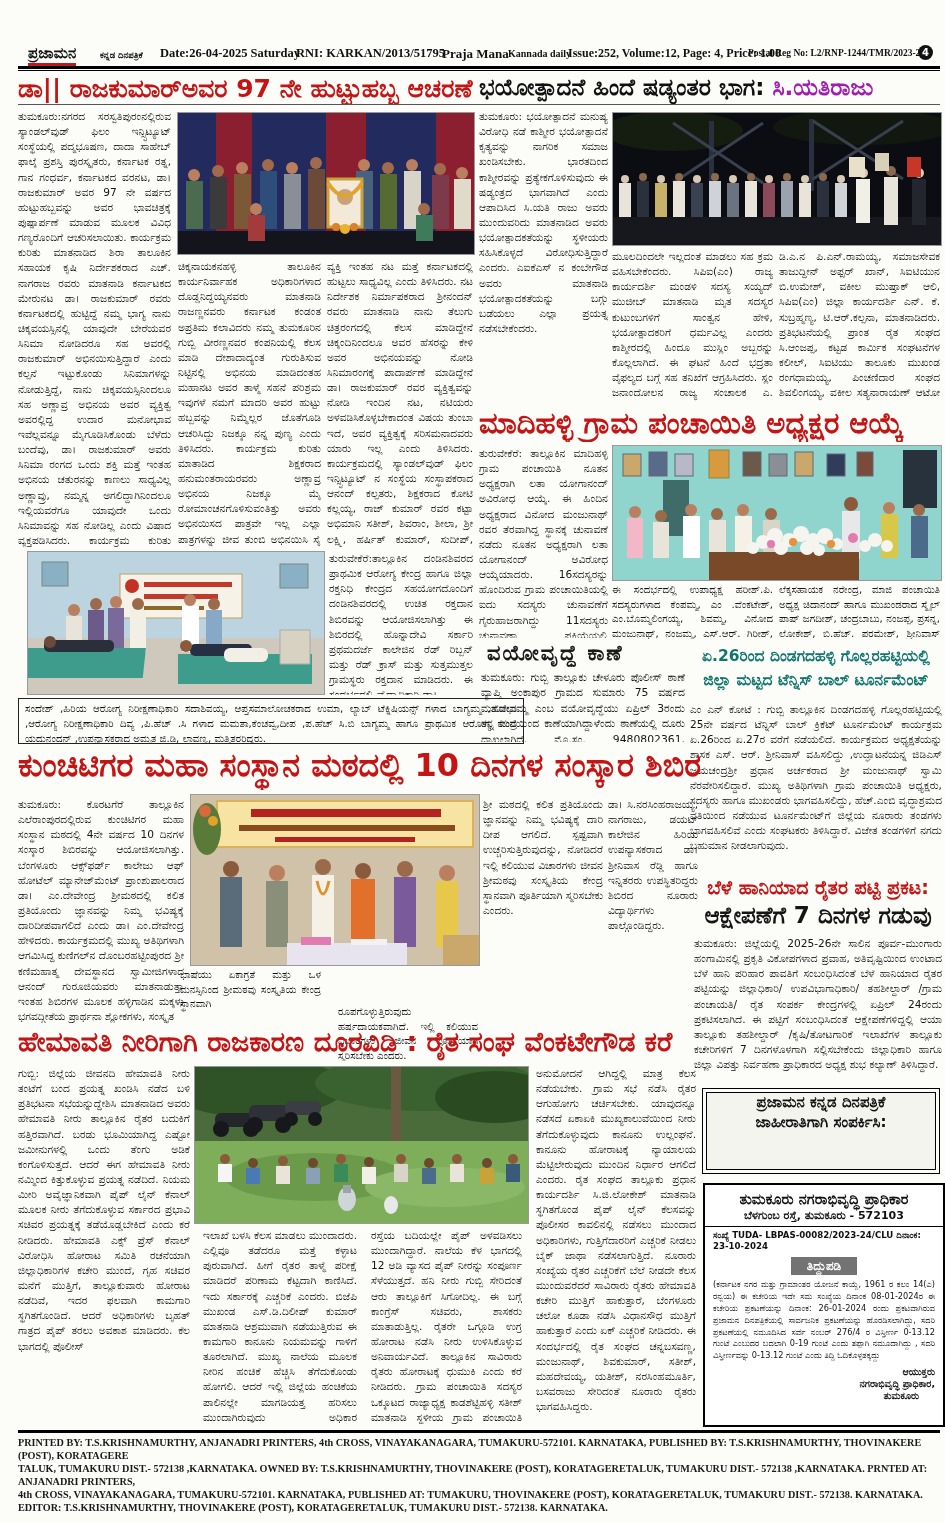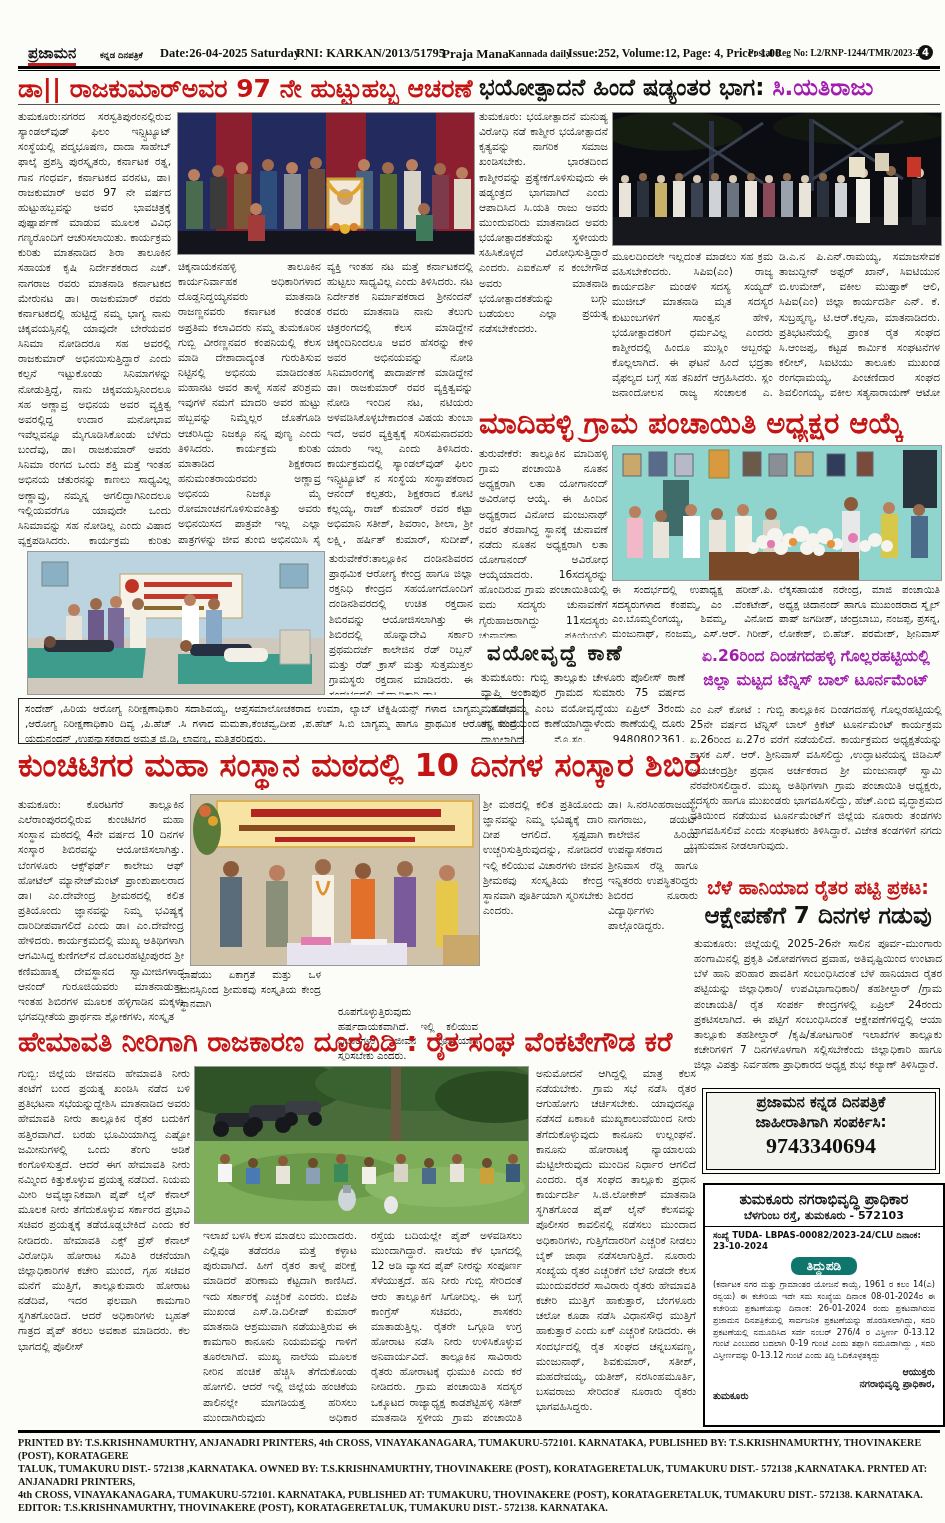--- a/index.html
+++ b/index.html
@@ -11,22 +11,22 @@
   .serifb{font-family:"Liberation Serif",serif;font-weight:bold;}
   .rule{position:absolute;background:#000;}
   .hlnowrap{white-space:nowrap;overflow:hidden;}
   .photo{position:absolute;overflow:hidden;background:#d8d8d2;border:1px solid #999;}
   .photo svg{display:block;width:100%;height:100%;}
   .namesbox{position:absolute;border:1.6px solid #222;padding:3px 6px;
             font-size:10.2px;line-height:1.45;text-align:justify;overflow:hidden;}
   .adbox{position:absolute;border:1.6px solid #000;outline:1.6px solid #000;outline-offset:3px;
          background:#f4f4ef;text-align:center;}
   .tudabox{position:absolute;border:2px solid #000;background:#fff;padding:6px 8px;overflow:hidden;}
-  .badge-dark{display:inline-block;background:#0f766e;color:#fff;font-weight:bold;
-              padding:2px 16px;border-radius:8px;font-size:12px;}
+  .badge-dark{display:inline-block;background:#737373;color:#fff;font-weight:bold;
+              padding:2px 16px;border-radius:0;font-size:12px;}
   .cap{font-size:10.2px;}
 </style>
 </head>
 <body>
 
 <div id="page">
 
   <div class="abs" style="left:0;top:40;width:945px;height:28px;top:40px;">
     <span class="abs" style="left:28px;top:4px;font-weight:bold;font-size:15px;border-bottom:6px solid #b91c1c;padding-bottom:1px;">ಪ್ರಜಾಮನ</span>
     <span class="abs" style="left:100px;top:10px;font-size:8.5px;font-weight:bold;">ಕನ್ನಡ ದಿನಪತ್ರಿಕೆ</span>
@@ -247,21 +247,21 @@
       <circle cx="218" cy="98" r="4" fill="#e8903a"></circle>
         <circle cx="240" cy="92" r="5" fill="#e27bb0"></circle>
     </svg>
   </div>
   <div class="col cap" style="left:612px;top:583px;width:161px;height:56px;">ಈ ಸಂದರ್ಭದಲ್ಲಿ ಉಪಾಧ್ಯಕ್ಷ ಹರೀಶ್.ಪಿ. ಸದಸ್ಯರುಗಳಾದ ಕೆಂಪಮ್ಮ, ಎಂ .ವೆಂಕಟೇಶ್, ಎಂ.ಬೊಮ್ಮಲಿಂಗಯ್ಯ, ಶಿವಮ್ಮ, ವಿನೋದ ಮಂಜುನಾಥ್, ನಂಜಮ್ಮ, ಎಸ್.ಆರ್. ಗಿರೀಶ್, ಮಂಜುನಾಥ್ ಗ್ರಾಮ ಪಂಚಾಯಿತಿ ಪಿಡಿಸಿ ಸುರೇಶ್,</div>
   <div class="col cap" style="left:779px;top:583px;width:161px;height:56px;">ಲೆಕ್ಕಸಹಾಯಕ ನರೇಂದ್ರ, ಮಾಜಿ ಪಂಚಾಯಿತಿ ಅಧ್ಯಕ್ಷ ಚಿದಾನಂದ್ ಹಾಗೂ ಮುಖಂಡರಾದ ಸ್ಮೈಲ್ ಪಾಷ್ ಜಗದೀಶ್, ಚಂದ್ರಬಾಬು, ನಂಜಪ್ಪ, ಪ್ರಸನ್ನ, ಲೋಕೇಶ್, ಬಿ.ಹೆಚ್. ಪರಮೇಶ್, ಶ್ರೀನಿವಾಸ್ ಗೌಡ, ನಿರಂಜನ್ ಸೇರಿದಂತೆ ಇತರರು ಇದ್ದರು.</div>
 
   <div class="abs hlnowrap" style="left:487px;top:641px;width:200px;height:26px;font-size:21px;font-weight:bold;letter-spacing:2px;color:#1a1a1a;"><span>ವಯೋವೃದ್ಧೆ ಕಾಣೆ</span></div>
   <div class="col" style="left:481px;top:670px;width:204px;height:72px;font-size:10.8px;">ತುಮಕೂರು: ಗುಬ್ಬಿ ತಾಲ್ಲೂಕು ಚೇಳೂರು ಪೊಲೀಸ್ ಠಾಣೆ ವ್ಯಾಪ್ತಿ ಅಂಕಾಪುರ ಗ್ರಾಮದ ಸುಮಾರು 75 ವರ್ಷದ ಮಹದೇವಮ್ಮ ಎಂಬ ವಯೋವೃದ್ಧೆಯು ಏಪ್ರಿಲ್ 3ರಂದು ತನ್ನ ಮನೆಯಿಂದ ಕಾಣೆಯಾಗಿದ್ದಾಳೆಂದು ಠಾಣೆಯಲ್ಲಿ ದೂರು ದಾಖಲಾಗಿದೆ. ಮೊ.ಸಂ. 9480802361, 9480802935-21ನ್ನು ಸಂಪರ್ಕಿಸಿ</div>
 
-  <div class="abs" style="left:690px;top:644px;width:252px;height:52px;font-size:15.5px;font-weight:bold;text-align:center;line-height:1.55;color:#a21caf;">
+  <div class="abs" style="left:690px;top:644px;width:252px;height:52px;font-size:15.5px;font-weight:bold;text-align:center;line-height:1.55;color:#0f766e;">
     <div>ಏ.26ರಿಂದ ದಿಂಡಗದಹಳ್ಳಿ ಗೊಲ್ಲರಹಟ್ಟಿಯಲ್ಲಿ</div>
     <div>ಜಿಲ್ಲಾ ಮಟ್ಟದ ಟೆನ್ನಿಸ್ ಬಾಲ್ ಟೂರ್ನಮೆಂಟ್</div>
   </div>
   <div class="col" style="left:690px;top:702px;width:252px;height:170px;">ಎಂ ಎನ್ ಕೋಟೆ : ಗುಬ್ಬಿ ತಾಲ್ಲೂಕಿನ ದಿಂಡಗದಹಳ್ಳಿ ಗೊಲ್ಲರಹಟ್ಟಿಯಲ್ಲಿ 25ನೇ ವರ್ಷದ ಟೆನ್ನಿಸ್ ಬಾಲ್ ಕ್ರಿಕೆಟ್ ಟೂರ್ನಮೆಂಟ್ ಕಾರ್ಯಕ್ರಮ ಏ.26ರಿಂದ ಏ.27ರ ವರೆಗೆ ನಡೆಯಲಿದೆ. ಕಾರ್ಯಕ್ರಮದ ಅಧ್ಯಕ್ಷತೆಯನ್ನು ಶಾಸಕ ಎಸ್. ಆರ್. ಶ್ರೀನಿವಾಸ್ ವಹಿಸಲಿದ್ದು ,ಉದ್ಘಾಟನೆಯನ್ನ ಜಿಡಿಎಸ್ ಜಯಚಂದ್ರಶ್ರೀ ಪ್ರಧಾನ ಅರ್ಚಕರಾದ ಶ್ರೀ ಮಂಜುನಾಥ್ ಸ್ವಾಮಿ ನೆರವೇರಿಸಲಿದ್ದಾರೆ. ಮುಖ್ಯ ಅತಿಥಿಗಳಾಗಿ ಗ್ರಾಮ ಪಂಚಾಯಿತಿ ಅಧ್ಯಕ್ಷರು, ಸದಸ್ಯರು ಹಾಗೂ ಮುಖಂಡರು ಭಾಗವಹಿಸಲಿದ್ದು, ಹೆಚ್.ಎಂಬಿ ವೃದ್ಧಾಶ್ರಮದ ವತಿಯಿಂದ ನಡೆಯುವ ಟೂರ್ನಮೆಂಟ್‌ಗೆ ಜಿಲ್ಲೆಯ ನೂರಾರು ತಂಡಗಳು ಭಾಗವಹಿಸಲಿವೆ ಎಂದು ಸಂಘಟಕರು ತಿಳಿಸಿದ್ದಾರೆ. ವಿಜೇತ ತಂಡಗಳಿಗೆ ನಗದು ಬಹುಮಾನ ನೀಡಲಾಗುವುದು.</div>
 
   <div class="abs hlnowrap" style="left:694px;top:876px;width:248px;height:26px;font-size:19px;font-weight:bold;color:#c41414;text-align:center;"><span>ಬೆಳೆ ಹಾನಿಯಾದ ರೈತರ ಪಟ್ಟಿ ಪ್ರಕಟ:</span></div>
   <div class="abs hlnowrap" style="left:694px;top:902px;width:248px;height:30px;font-size:23px;font-weight:bold;color:#151515;text-align:center;"><span>ಆಕ್ಷೇಪಣೆಗೆ 7 ದಿನಗಳ ಗಡುವು</span></div>
   <div class="col" style="left:694px;top:936px;width:248px;height:150px;">ತುಮಕೂರು: ಜಿಲ್ಲೆಯಲ್ಲಿ 2025-26ನೇ ಸಾಲಿನ ಪೂರ್ವ-ಮುಂಗಾರು ಹಂಗಾಮಿನಲ್ಲಿ ಪ್ರಕೃತಿ ವಿಕೋಪಗಳಾದ ಪ್ರವಾಹ, ಅತಿವೃಷ್ಟಿಯಿಂದ ಉಂಟಾದ ಬೆಳೆ ಹಾನಿ ಪರಿಹಾರ ಪಾವತಿಗೆ ಸಂಬಂಧಿಸಿದಂತೆ ಬೆಳೆ ಹಾನಿಯಾದ ರೈತರ ಪಟ್ಟಿಯನ್ನು ಜಿಲ್ಲಾಧಿಕಾರಿ/ ಉಪವಿಭಾಗಾಧಿಕಾರಿ/ ತಹಶೀಲ್ದಾರ್ /ಗ್ರಾಮ ಪಂಚಾಯತಿ/ ರೈತ ಸಂಪರ್ಕ ಕೇಂದ್ರಗಳಲ್ಲಿ ಏಪ್ರಿಲ್ 24ರಂದು ಪ್ರಕಟಿಸಲಾಗಿದೆ. ಈ ಪಟ್ಟಿಗೆ ಸಂಬಂಧಿಸಿದಂತೆ ಆಕ್ಷೇಪಣೆಗಳಿದ್ದಲ್ಲಿ ಆಯಾ ತಾಲ್ಲೂಕು ತಹಶೀಲ್ದಾರ್ /ಕೃಷಿ/ತೋಟಗಾರಿಕೆ ಇಲಾಖೆಗಳ ತಾಲ್ಲೂಕು ಕಚೇರಿಗಳಿಗೆ 7 ದಿನಗಳೊಳಗಾಗಿ ಸಲ್ಲಿಸಬೇಕೆಂದು ಜಿಲ್ಲಾಧಿಕಾರಿ ಹಾಗೂ ಜಿಲ್ಲಾ ವಿಪತ್ತು ನಿರ್ವಹಣಾ ಪ್ರಾಧಿಕಾರದ ಅಧ್ಯಕ್ಷ ಶುಭ ಕಲ್ಯಾಣ್ ತಿಳಿಸಿದ್ದಾರೆ.</div>
 
   <div class="abs hlnowrap" style="left:18px;top:746px;width:682px;height:44px;font-size:32px;font-weight:bold;color:#c41414;"><span>ಕುಂಚಿಟಿಗರ ಮಹಾ ಸಂಸ್ಥಾನ ಮಠದಲ್ಲಿ 10 ದಿನಗಳ ಸಂಸ್ಕಾರ ಶಿಬಿರ</span></div>
@@ -354,33 +354,32 @@
       <ellipse cx="196" cy="138" rx="7" ry="9" fill="#e8e8ea"></ellipse>
     </svg>
   </div>
   <div class="col" style="left:203px;top:1228px;width:154px;height:196px;">ಇಲಾಖೆ ಬಳಸಿ ಕೆಲಸ ಮಾಡಲು ಮುಂದಾದರು. ಎಲ್ಲಿವೂ ತಡೆದರೂ ಮತ್ತೆ ಕಳ್ಳಾಟ ಪುರುವಾಗಿದೆ. ಹೀಗೆ ರೈತರ ತಾಳ್ಮೆ ಪರೀಕ್ಷೆ ಮಾಡಿದರೆ ಪರಿಣಾಮ ಕೆಟ್ಟದಾಗಿ ಕಾಣಿಸಿದೆ. ಇದು ಸರ್ಕಾರಕ್ಕೆ ಎಚ್ಚರಿಕೆ ಎಂದರು. ಬಿಜೆಪಿ ಮುಖಂಡ ಎಸ್.ಡಿ.ದಿಲೀಪ್ ಕುಮಾರ್ ಮಾತನಾಡಿ ಆಶ್ರಮುವಾಗಿ ನಡೆಯುತ್ತಿರುವ ಈ ಕಾಮಗಾರಿ ಕಾನೂನು ನಿಯಮವನ್ನು ಗಾಳಿಗೆ ತೂರಲಾಗಿದೆ. ಮುಖ್ಯ ನಾಲೆಯ ಮೂಲಕ ನೀರಿನ ಹಂಚಿಕೆ ಹೆಚ್ಚಿಸಿ ತೆಗೆದುಕೊಂಡು ಹೋಗಲಿ. ಆದರೆ ಇಲ್ಲಿ ಜಿಲ್ಲೆಯ ಹಂಚಿಕೆಯ ಪಾಲಿನಲ್ಲೇ ಮಾಗಡಿಯತ್ತ ಹರಿಸಲು ಮುಂದಾಗಿರುವುದು ಅಧಿಕಾರ ದುರ್ಬಳಕೆಯಾಗಿದೆ. ಯಾವುದೇ ಭೂಮಿ ಪಡೆದ ಪ್ರಕ್ರಿಯೆ ನಡೆದಿಲ್ಲ, ಸರ್ಕಾರದ ಜಮೀನು ಹುಡುಕಿ ಅಲ್ಲಿ ಕೆಲಸ ಆರಂಭಿಸಿ ನಂತರ</div>
   <div class="col" style="left:371px;top:1228px;width:151px;height:196px;">ರಸ್ತೆಯ ಬದಿಯಲ್ಲೇ ಪೈಪ್ ಅಳವಡಿಸಲು ಮುಂದಾಗಿದ್ದಾರೆ. ನಾಲೆಯ ಕೆಳ ಭಾಗದಲ್ಲಿ 12 ಅಡಿ ವ್ಯಾಸದ ಪೈಪ್ ನೀರನ್ನು ಸಂಪೂರ್ಣ ಸೆಳೆಯುತ್ತದೆ. ಹನಿ ನೀರು ಗುಬ್ಬಿ ಸೇರಿದಂತೆ ಆರು ತಾಲ್ಲೂಕಿಗೆ ಸಿಗೋದಿಲ್ಲ. ಈ ಬಗ್ಗೆ ಕಾಂಗ್ರೆಸ್ ಸಚಿವರು, ಶಾಸಕರು ಮಾತಾಡುತ್ತಿಲ್ಲ. ರೈತರೇ ಒಗ್ಗೂಡಿ ಉಗ್ರ ಹೋರಾಟ ನಡೆಸಿ ನೀರು ಉಳಿಸಿಕೊಳ್ಳುವ ಅನಿವಾರ್ಯವಿದೆ. ತಾಲ್ಲೂಕಿನ ಸಾವಿರಾರು ರೈತರು ಹೋರಾಟಕ್ಕೆ ಧುಮುಕಿ ಎಂದು ಕರೆ ನೀಡಿದರು. ಗ್ರಾಮ ಪಂಚಾಯಿತಿ ಸದಸ್ಯರ ಒಕ್ಕೂಟದ ರಾಜ್ಯಾಧ್ಯಕ್ಷ ಕಾಡಶೆಟ್ಟಿಹಳ್ಳಿ ಸತೀಶ್ ಮಾತನಾಡಿ ಸ್ಥಳೀಯ ಗ್ರಾಮ ಪಂಚಾಯಿತಿ ತನ್ನದೇ ಆದಳಿತ ಅಧಿಕಾರ ಹೊಂದಿದೆ. ಆಯಾ ಪಂಚಾಯಿತಿ ವ್ಯಾಪ್ತಿಯಲ್ಲಿ ಕಾಮಗಾರಿ ನಡೆಸಲು ಗ್ರಾಮ ಪಂಚಾಯಿತಿ ಒಪ್ಪಿಗೆ ಅತ್ಯವಶ್ಯಕ. ಸಭೆಯಲ್ಲಿ</div>
   <div class="col" style="left:536px;top:1066px;width:160px;height:358px;">ಅನುಮೋದನೆ ಆಗಿದ್ದಲ್ಲಿ ಮಾತ್ರ ಕೆಲಸ ನಡೆಯಬೇಕು. ಗ್ರಾಮ ಸಭೆ ನಡೆಸಿ ರೈತರ ಆಗುಹೋಗು ಚರ್ಚಿಸಬೇಕು. ಯಾವುದನ್ನೂ ನಡೆಸದೆ ಏಕಾಏಕಿ ಮುಖ್ಯಕಾಲುವೆಯಿಂದ ನೀರು ತೆಗೆದುಕೊಳ್ಳುವುದು ಕಾನೂನು ಉಲ್ಲಂಘನೆ. ಕಾನೂನು ಹೋರಾಟಕ್ಕೆ ನ್ಯಾಯಾಲಯ ಮೆಟ್ಟಿಲೇರುವುದು ಮುಂದಿನ ನಿರ್ಧಾರ ಆಗಲಿದೆ ಎಂದರು. ರೈತ ಸಂಘದ ತಾಲ್ಲೂಕು ಪ್ರಧಾನ ಕಾರ್ಯದರ್ಶಿ ಸಿ.ಜಿ.ಲೋಕೇಶ್ ಮಾತನಾಡಿ ಸ್ಥಗಿತಗೊಂಡ ಪೈಪ್ ಲೈನ್ ಕೆಲಸವನ್ನು ಪೊಲೀಸರ ಕಾವಲಿನಲ್ಲಿ ನಡೆಸಲು ಮುಂದಾದ ಅಧಿಕಾರಿಗಳು, ಗುತ್ತಿಗೆದಾರರಿಗೆ ಎಚ್ಚರಿಕೆ ನೀಡಲು ಬೈಕ್ ಜಾಥಾ ನಡೆಸಲಾಗುತ್ತಿದೆ. ನೂರಾರು ಸಂಖ್ಯೆಯ ರೈತರ ಎಚ್ಚರಿಕೆಗೆ ಬೆಲೆ ನೀಡದೇ ಕೆಲಸ ಮುಂದುವರೆದರೆ ಸಾವಿರಾರು ರೈತರು ಹೇಮಾವತಿ ಕಚೇರಿ ಮುತ್ತಿಗೆ ಹಾಕುತ್ತಾರೆ, ಬೆಂಗಳೂರು ಚಲೋ ಕೂಡಾ ನಡೆಸಿ ವಿಧಾನಸೌಧ ಮುತ್ತಿಗೆ ಹಾಕುತ್ತಾರೆ ಎಂದು ಏಕ್ ಎಚ್ಚರಿಕೆ ನೀಡಿದರು. ಈ ಸಂದರ್ಭದಲ್ಲಿ ರೈತ ಸಂಘದ ಚನ್ನಬಸವಣ್ಣ, ಮಂಜುನಾಥ್, ಶಿವಕುಮಾರ್, ಸತೀಶ್, ಮಹದೇವಯ್ಯ, ಯತೀಶ್, ನರಸಿಂಹಮೂರ್ತಿ, ಬಸವರಾಜು ಸೇರಿದಂತೆ ನೂರಾರು ರೈತರು ಭಾಗವಹಿಸಿದ್ದರು.</div>
 
   <div class="adbox" style="left:706px;top:1092px;width:228px;height:76px;">
     <div style="font-size:15px;font-weight:bold;">ಪ್ರಜಾಮನ ಕನ್ನಡ ದಿನಪತ್ರಿಕೆ</div>
     <div style="font-size:15px;font-weight:bold;margin-top:2px;">ಜಾಹೀರಾತಿಗಾಗಿ ಸಂಪರ್ಕಿಸಿ:</div>
-    <div class="serifb" style="font-size:22px;margin-top:2px;">9743340694</div>
   </div>
 
   <div class="tudabox" style="left:703px;top:1183px;width:222px;height:228px;">
     <div style="text-align:center;font-size:14.5px;font-weight:bold;">ತುಮಕೂರು ನಗರಾಭಿವೃದ್ಧಿ ಪ್ರಾಧಿಕಾರ</div>
     <div style="text-align:center;font-size:11px;font-weight:bold;margin-top:1px;">ಬೆಳಗುಂಬ ರಸ್ತೆ, ತುಮಕೂರು - 572103</div>
     <div style="border-top:1px solid #000;margin:4px -8px 3px;"></div>
     <div style="font-size:8.6px;font-weight:bold;">ಸಂಖ್ಯೆ TUDA- LBPAS-00082/2023-24/CLU ದಿನಾಂಕ: 23-10-2024</div>
     <div style="text-align:center;margin:4px 0;"><span class="badge-dark">ತಿದ್ದುಪಡಿ</span></div>
     <div style="font-size:8.2px;line-height:1.45;text-align:justify;">(ಕರ್ನಾಟಕ ನಗರ ಮತ್ತು ಗ್ರಾಮಾಂತರ ಯೋಜನೆ ಕಾಯ್ದೆ, 1961 ರ ಕಲಂ 14(ಎ) ರನ್ವಯ) ಈ ಕಚೇರಿಯ ಇದೇ ಸಮ ಸಂಖ್ಯೆಯ ದಿನಾಂಕ 08-01-2024ರ ಈ ಕಚೇರಿಯ ಪ್ರಕಟಣೆಯನ್ನು ದಿನಾಂಕ: 26-01-2024 ರಂದು ಪ್ರಕಟವಾಗಿರುವ ಪ್ರಜಾಮನ ದಿನಪತ್ರಿಕೆಯಲ್ಲಿ ಸಾರ್ವಜನಿಕ ಪ್ರಕಟಣೆಯನ್ನು ಹೊರಡಿಸಲಾಗಿದ್ದು, ಸದರಿ ಪ್ರಕಟಣೆಯಲ್ಲಿ ನಮೂದಿಸಿದ ಸರ್ವೆ ನಂಬರ್ 276/4 ರ ವಿಸ್ತೀರ್ಣ 0-13.12 ಗುಂಟೆ ಎಂಬುದರ ಬದಲಾಗಿ 0-19 ಗುಂಟೆ ಎಂದು ತಪ್ಪಾಗಿ ನಮೂದಾಗಿದ್ದು , ಸದರಿ ವಿಸ್ತೀರ್ಣವನ್ನು 0-13.12 ಗುಂಟೆ ಎಂದು ತಿದ್ದಿ ಓದಿಕೊಳ್ಳತಕ್ಕದ್ದು</div>
     <div style="font-size:9.5px;font-weight:bold;text-align:right;margin-top:4px;">ಆಯುಕ್ತರು</div>
     <div style="font-size:9.5px;font-weight:bold;text-align:right;">ನಗರಾಭಿವೃದ್ಧಿ ಪ್ರಾಧಿಕಾರ,</div>
-    <div style="font-size:9.5px;font-weight:bold;text-align:left;padding-right:16px;">ತುಮಕೂರು</div>
+    <div style="font-size:9.5px;font-weight:bold;text-align:right;padding-right:16px;">ತುಮಕೂರು</div>
   </div>
 
   <div class="rule" style="left:18px;top:1430px;width:922px;height:2.5px;"></div>
   <div class="abs serifb" style="left:18px;top:1436px;width:922px;height:58px;font-size:10.2px;line-height:1.28;color:#1a1a1a;">
     <div>PRINTED BY: T.S.KRISHNAMURTHY, ANJANADRI PRINTERS, 4th CROSS, VINAYAKANAGARA, TUMAKURU-572101. KARNATAKA, PUBLISHED BY: T.S.KRISHNAMURTHY, THOVINAKERE (POST), KORATAGERE</div>
     <div>TALUK, TUMAKURU DIST.- 572138 ,KARNATAKA.  OWNED BY: T.S.KRISHNAMURTHY, THOVINAKERE (POST), KORATAGERETALUK, TUMAKURU DIST.- 572138 ,KARNATAKA.  PRNTED AT: ANJANADRI PRINTERS,</div>
     <div>4th CROSS, VINAYAKANAGARA, TUMAKURU-572101. KARNATAKA,  PUBLISHED AT: TUMAKURU, THOVINAKERE (POST), KORATAGERETALUK, TUMAKURU DIST.- 572138. KARNATAKA.</div>
     <div>EDITOR: T.S.KRISHNAMURTHY, THOVINAKERE (POST), KORATAGERETALUK, TUMAKURU DIST.- 572138. KARNATAKA.</div>
   </div>
 

